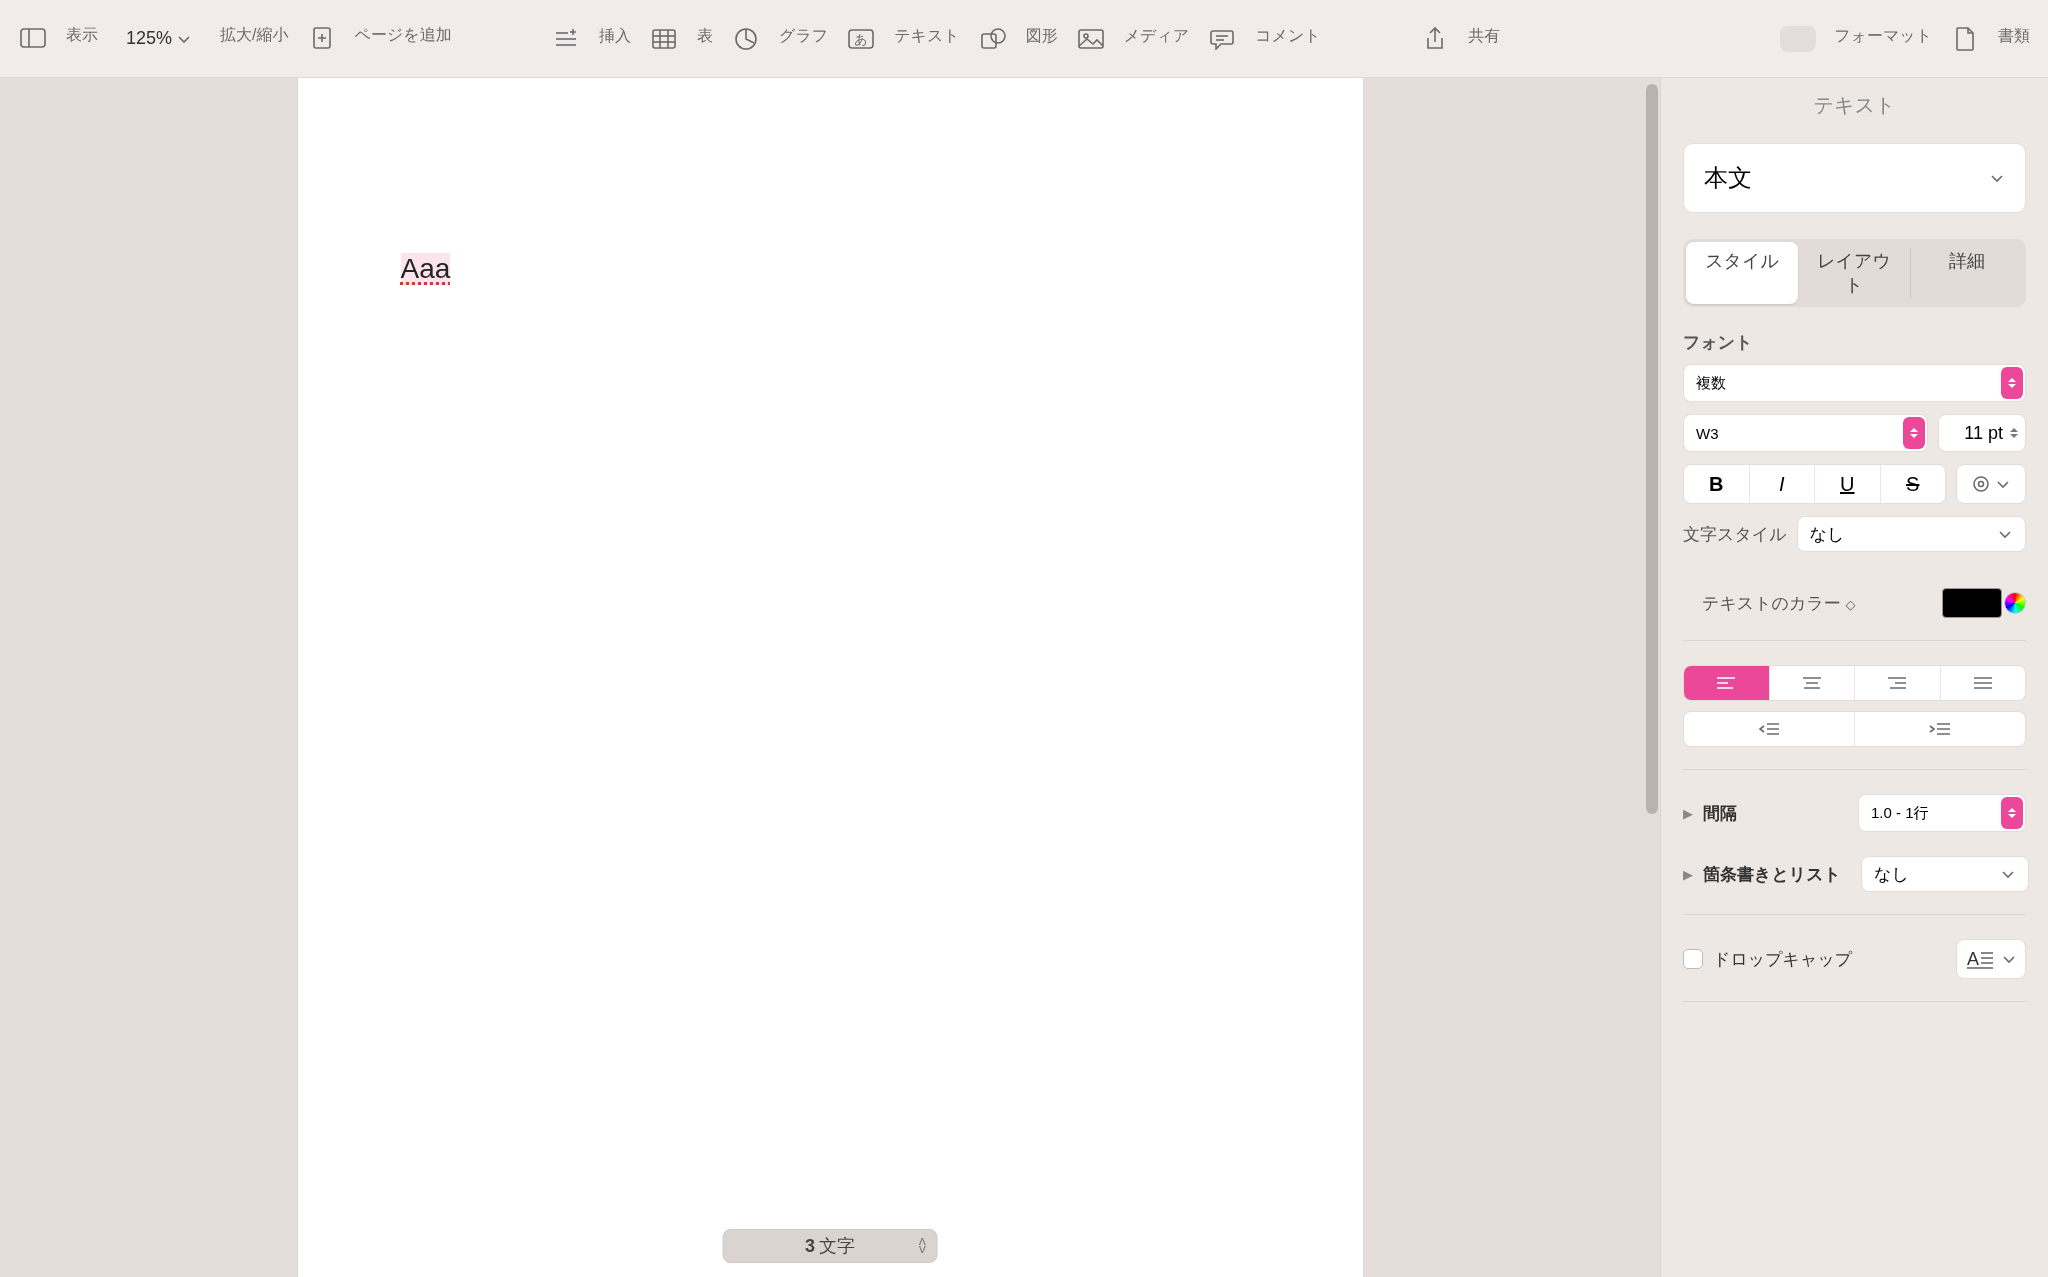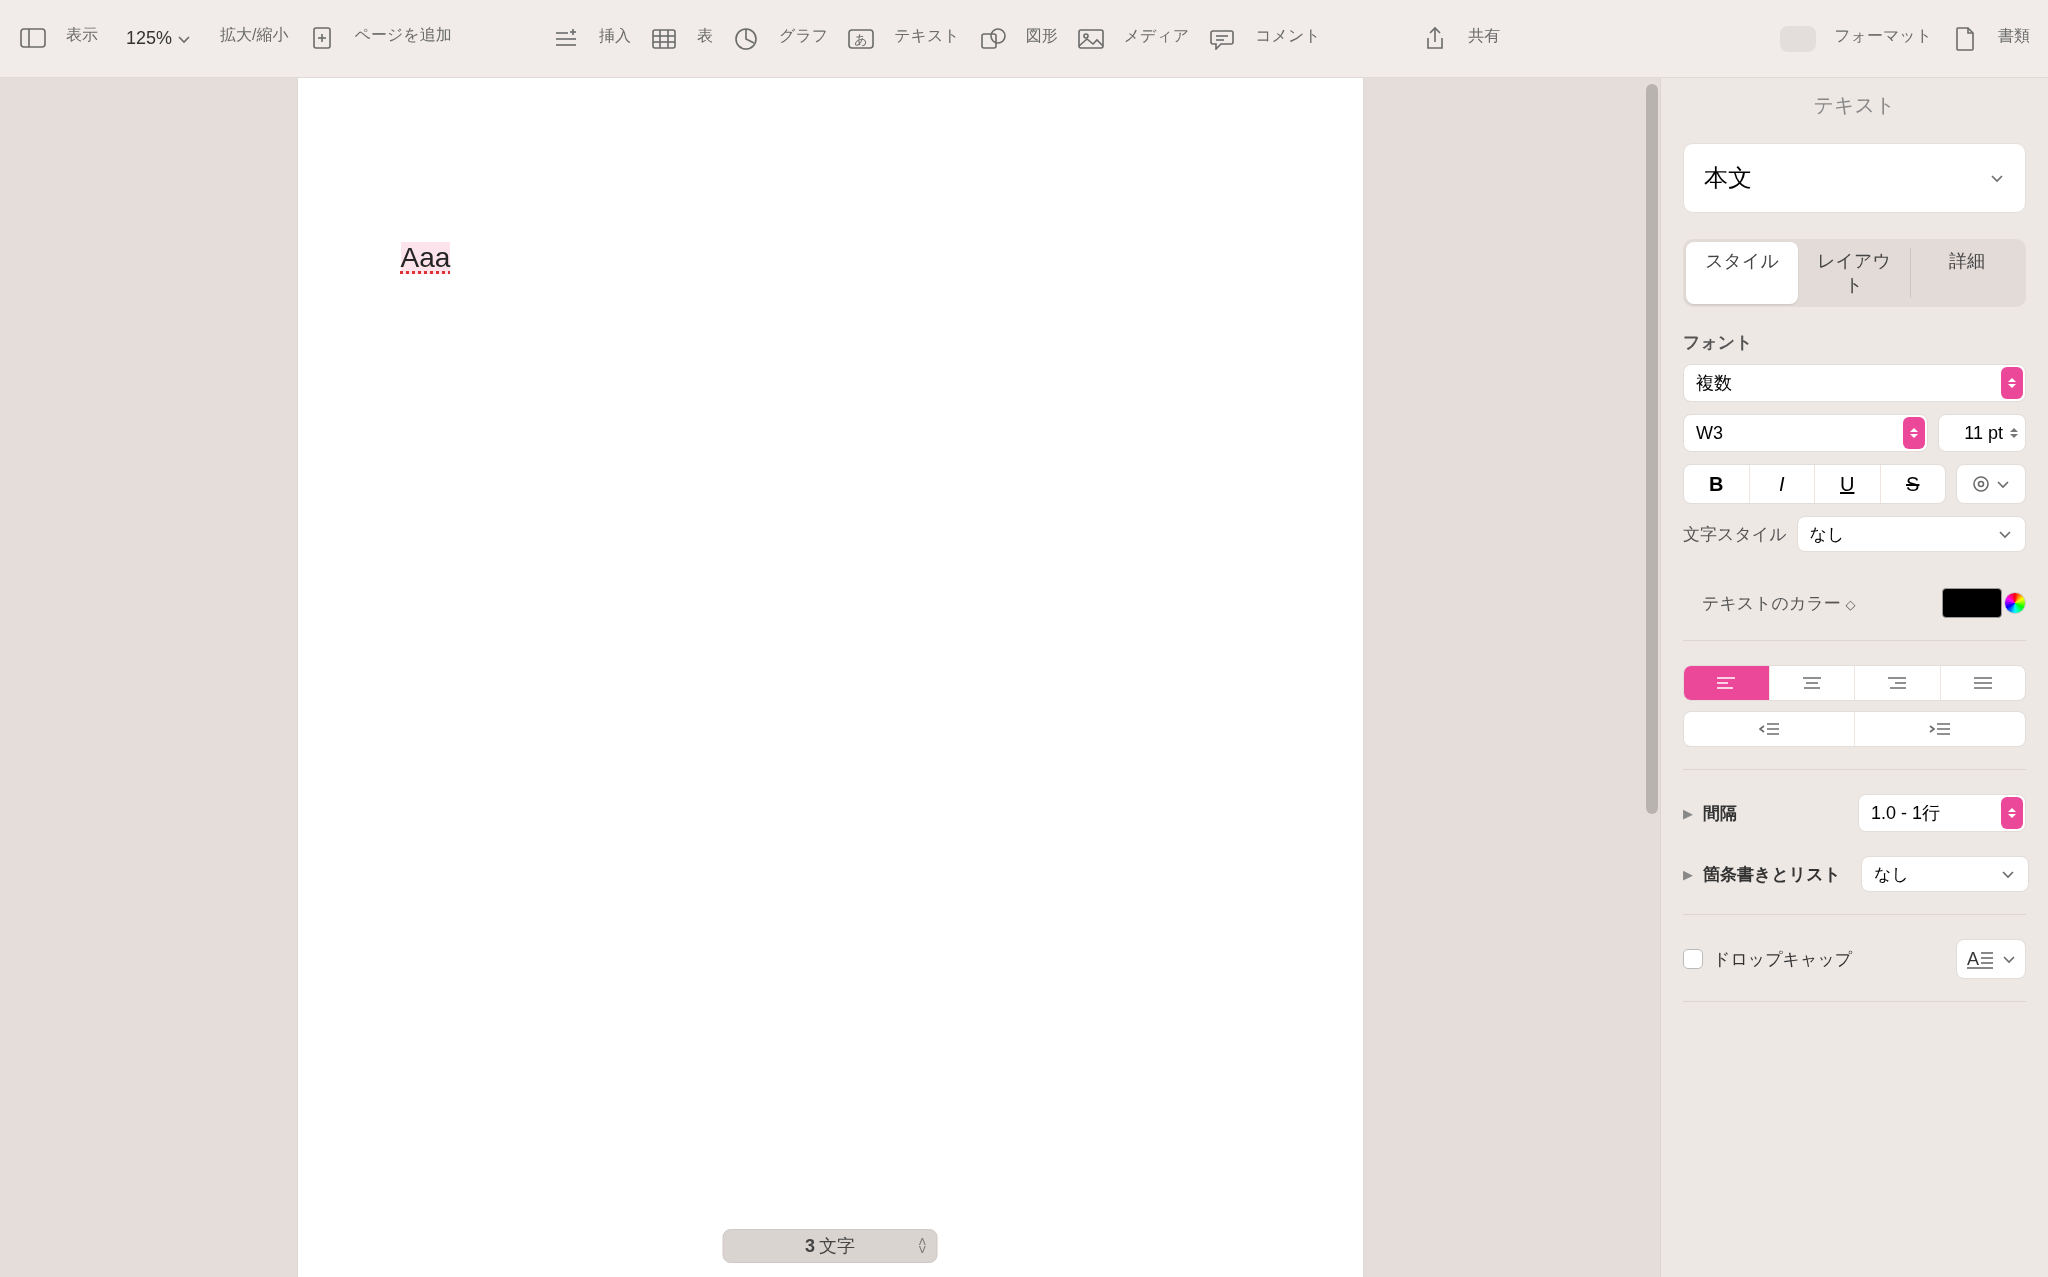--- a/index.html
+++ b/index.html
@@ -13,39 +13,39 @@
 .toolbar-item .label { font-size: 16px; color: #6b6b6b; white-space: nowrap; }
 .zoom-select { display: flex; align-items: center; gap: 4px; padding: 3px 10px; border-radius: 6px; font-size: 18px; color: #333; }
 .spacer { flex: 1; }
 .toolbar-right { display: flex; gap: 18px; }
 .active-btn { background: #e3dddb; border-radius: 8px; padding: 0 18px; }
 
 
 .main { flex: 1; display: flex; overflow: hidden; }
 .canvas-area { flex: 1; position: relative; background: #e4ddd9; display: flex; justify-content: center; overflow: hidden; }
 .page { width: 1065px; height: 100%; background: #fff; margin-top: 0; position: relative; box-shadow: 0 0 1px rgba(0,0,0,.15); }
-.doc-text { position: absolute; top: 164px; left: 103px; font-size: 28px; background: #fde3ec; color: #242424; text-decoration: underline dotted #d33; text-underline-offset: 4px; }
+.doc-text { position: absolute; top: 175px; left: 103px; font-size: 28px; background: #fde3ec; color: #242424; text-decoration: underline dotted #d33; text-underline-offset: 4px; }
 .scrollbar { position: absolute; right: 2px; top: 6px; width: 12px; height: 730px; background: #b9b3af; border-radius: 6px; }
 .char-counter { position: absolute; bottom: 14px; left: 50%; transform: translateX(-50%); width: 215px; height: 34px; background: #dad4d1; border: 1px solid #cfc8c4; border-radius: 8px; display: flex; align-items: center; justify-content: center; font-size: 18px; color: #444; }
 .char-counter b { font-weight: 700; margin-right: 4px; }
 .char-counter .stepper { position: absolute; right: 10px; color: #777; font-size: 14px; line-height: 8px; display:flex; flex-direction:column; }
 
 
 .inspector { width: 388px; background: #eee8e5; border-left: 1px solid #dcd5d1; display: flex; flex-direction: column; }
 .insp-title { text-align: center; font-size: 20px; color: #888; padding: 14px 0 10px; }
 .para-style { margin: 14px 22px 0; background: #fff; border: 1px solid #e6e0dc; border-radius: 10px; padding: 18px 20px; display: flex; justify-content: space-between; align-items: center; font-size: 24px; }
 .seg-tabs { margin: 26px 22px 0; display: flex; background: #e2dbd8; border-radius: 10px; padding: 3px; }
 .seg-tab { flex: 1; text-align: center; padding: 7px 16px; font-size: 18px; color: #444; border-radius: 8px; cursor: pointer; }
 .seg-tab.active { background: #fff; box-shadow: 0 1px 2px rgba(0,0,0,.1); }
 .seg-divider { width: 1px; background: #cfc7c3; margin: 6px 0; }
 
 .section { margin: 24px 22px 0; }
 .section-label { font-size: 17px; color: #555; font-weight: 600; margin-bottom: 10px; }
 .row { display: flex; gap: 10px; align-items: center; margin-bottom: 12px; }
-.combo { flex: 1; background: #fff; border: 1px solid #e3ddd9; border-radius: 8px; height: 38px; display: flex; align-items: center; padding: 0 12px; font-size: 18px; position: relative; }
+.combo { flex: 1; background: #fff; border: 1px solid #e3ddd9; border-radius: 8px; height: 38px; display: flex; align-items: center; padding: 0 12px; font-size: 15px; position: relative; }
 .combo .pink-step { position: absolute; right: 2px; top: 2px; bottom: 2px; width: 22px; background: #ec4899; border-radius: 6px; display:flex; flex-direction:column; align-items:center; justify-content:center; }
 .combo .pink-step::before{content:"";border:4px solid transparent;border-bottom-color:#fff;margin-bottom:2px;}
 .combo .pink-step::after{content:"";border:4px solid transparent;border-top-color:#fff;}
 .size-box { width: 88px; background:#fff; border:1px solid #e3ddd9; border-radius:8px; height:38px; display:flex; align-items:center; justify-content:flex-end; padding:0 22px 0 0; font-size:18px; position:relative;}
 .size-box .grey-step{position:absolute;right:3px;top:3px;bottom:3px;width:16px;display:flex;flex-direction:column;justify-content:center;align-items:center;gap:2px;}
 .size-box .grey-step::before{content:"";border:4px solid transparent;border-bottom-color:#777;}
 .size-box .grey-step::after{content:"";border:4px solid transparent;border-top-color:#777;}
 
 .bisu { display:flex; background:#fff; border:1px solid #e3ddd9; border-radius:8px; height:40px; overflow:hidden; flex:1;}
 .bisu div{flex:1; display:flex; align-items:center; justify-content:center; font-size:20px; border-right:1px solid #eee5e1; cursor:pointer;}

